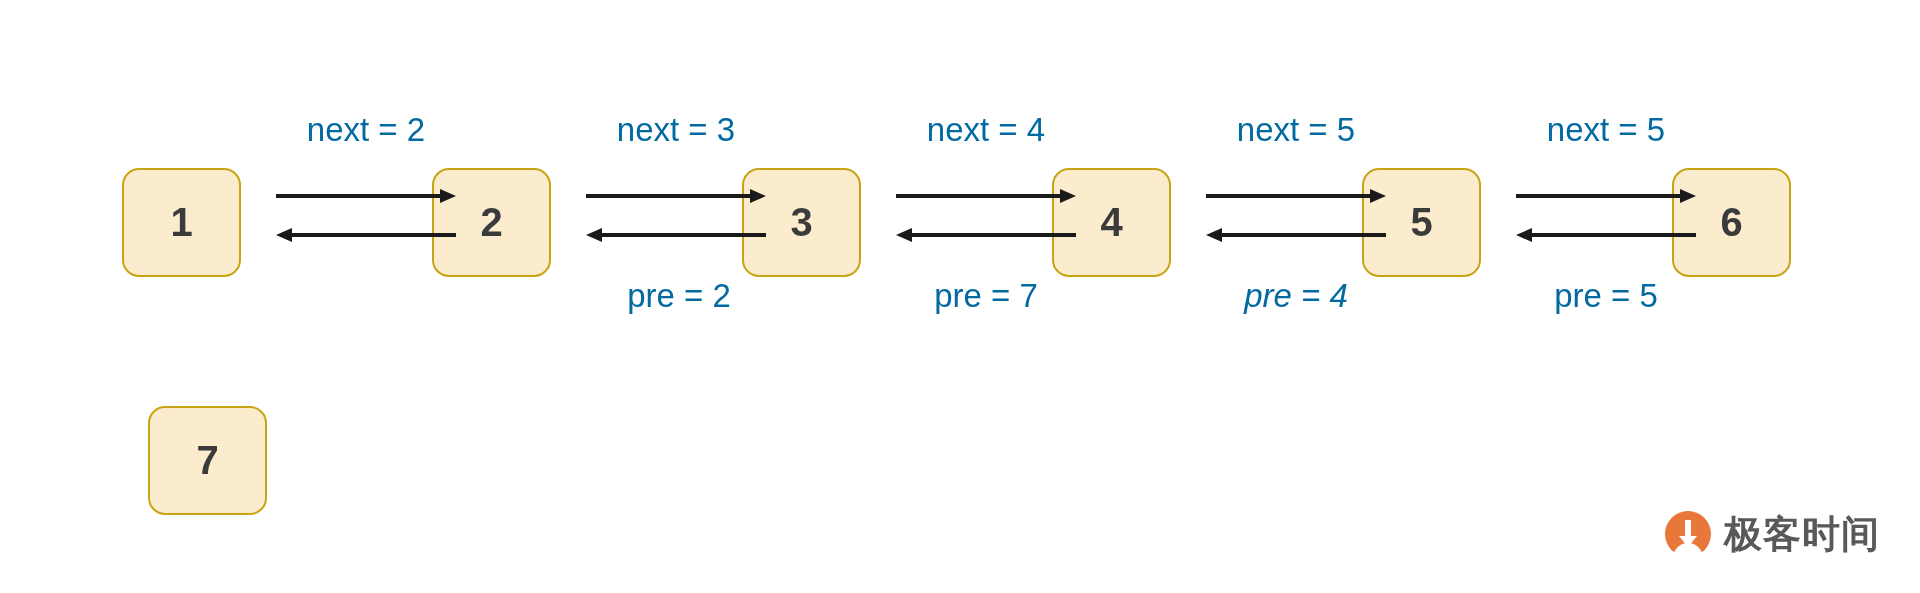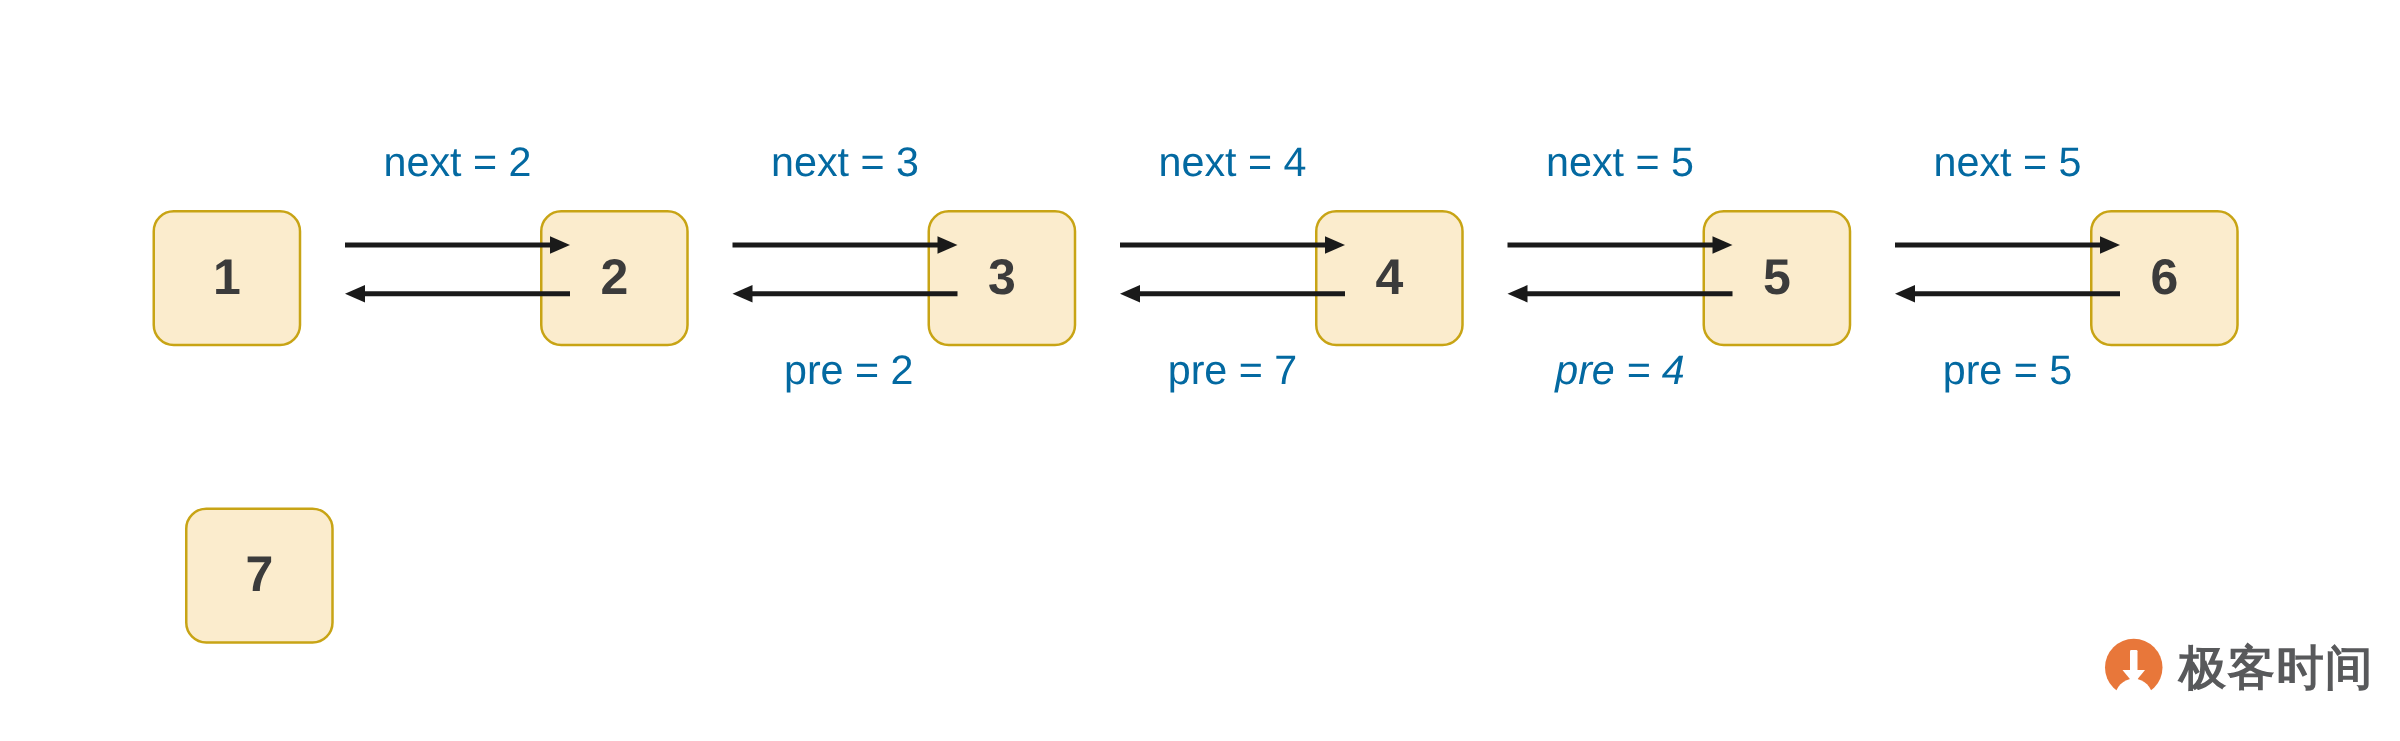--- a/index.html
+++ b/index.html
@@ -64,21 +64,21 @@
     font-family: "Liberation Sans", sans-serif;
     white-space: nowrap;
     text-align: center;
   }
   .edge-label.next { top: 111px; }
   .edge-label.pre  { top: 277px; }
 
   
   #logo {
     position: absolute;
-    right: 21px;
+    right: 40px;
     bottom: 36px;
     display: flex;
     align-items: center;
     gap: 13px;
   }
   #logo .mark {
     width: 46px;
     height: 46px;
     position: relative;
     flex: 0 0 auto;

